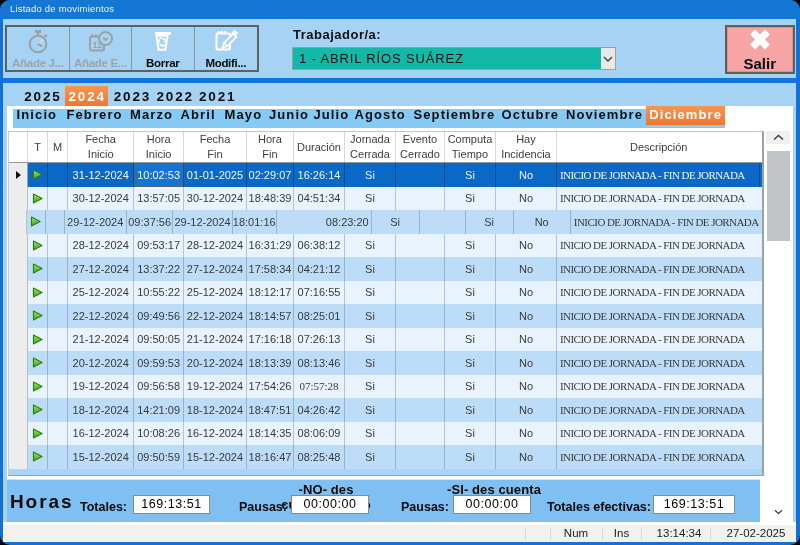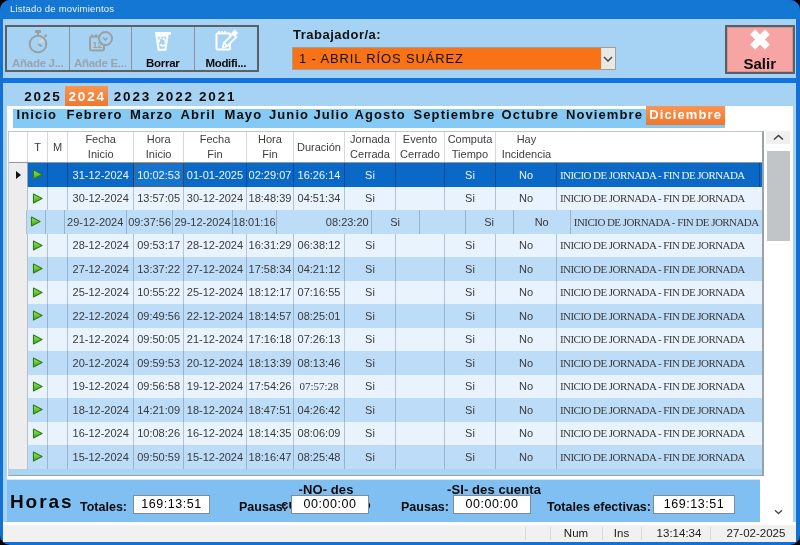--- a/index.html
+++ b/index.html
@@ -9,21 +9,21 @@
 .body{position:absolute;left:3px;top:19px;width:792.5px;height:522px;background:#a6d3f4;}
 
 .grp{position:absolute;left:2px;top:6px;width:254px;height:47px;border:2px solid #5c6166;display:flex;}
 .tbtn{position:relative;width:62.5px;height:100%;border-right:1px solid #8d939b;display:flex;flex-direction:column;align-items:center;}
 .tbtn:last-child{border-right:none;}
 .tbtn .ic{height:28px;display:flex;align-items:flex-end;justify-content:center;}
 .tbtn .lbl{font-size:11.5px;font-weight:bold;margin-top:2px;letter-spacing:-0.3px;}
 .dis .lbl{color:#98a4af;}
 .en .lbl{color:#0b0b0b;}
 .tlabel{position:absolute;left:290px;top:8px;font-size:13px;font-weight:bold;color:#111;letter-spacing:0.5px;}
-.combo{position:absolute;left:289px;top:28px;width:324px;height:23px;background:#f97316;border:1px solid #a49e97;display:flex;align-items:center;}
+.combo{position:absolute;left:289px;top:28px;width:324px;height:23px;background:#14b8a6;border:1px solid #a49e97;display:flex;align-items:center;}
 .combo .tx{font-size:13px;color:#101010;margin-left:6px;flex:1;letter-spacing:0.85px;}
 .combo .arr{width:14px;height:21px;background:#e9e8e7;display:flex;align-items:center;justify-content:center;}
 .salir{position:absolute;left:721.5px;top:6px;width:70.5px;height:48.5px;background:#f7a4a4;border:2px solid #5a5f64;box-shadow:inset 0 0 0 1px #d29595;display:flex;flex-direction:column;align-items:center;}
 .salir .lbl{font-size:15px;font-weight:bold;color:#0b0b0b;margin-top:1px;}
 .bluebar{position:absolute;left:0;top:59px;width:794px;height:5px;background:#1273e0;}
 
 .yt{position:absolute;top:67px;height:20px;display:flex;align-items:center;justify-content:center;font-size:13.5px;font-weight:bold;color:#0d0d0d;letter-spacing:1.8px;text-indent:1.8px;}
 .yt.sel{background:linear-gradient(#f79551,#f1762e);color:#fff;}
 
 .page{position:absolute;left:4px;top:87px;width:786px;height:415.5px;background:#fff;}
@@ -188,20 +188,21 @@
 <div class="c" style="width:19.8px;">M</div>
 <div class="c" style="width:66.2px;">Fecha<br>Inicio</div>
 <div class="c" style="width:49.7px;">Hora<br>Inicio</div>
 <div class="c" style="width:63px;">Fecha<br>Fin</div>
 <div class="c" style="width:47px;">Hora<br>Fin</div>
 <div class="c" style="width:51px;">Duración</div>
 <div class="c" style="width:51px;">Jornada<br>Cerrada</div>
 <div class="c" style="width:49px;">Evento<br>Cerrado</div>
 <div class="c" style="width:51px;">Computa<br>Tiempo</div>
 <div class="c" style="width:61px;">Hay<br>Incidencia</div>
+<div class="c" style="width:203.5px;">Descripción</div>
 </div>
 <div class="row sel">
 <div class="c ind" style="width:19px;">
               <div style="width:0;height:0;border-left:5px solid #111;border-top:4px solid transparent;border-bottom:4px solid transparent;"></div>
             </div>
 <div class="c" style="width:20.3px;">
               <svg width="11" height="11" viewBox="0 0 12 12">
                 <defs>
                   <linearGradient id="pg" x1="0" y1="0" x2="0" y2="1">
                     <stop offset="0" stop-color="#97ea64"></stop>

